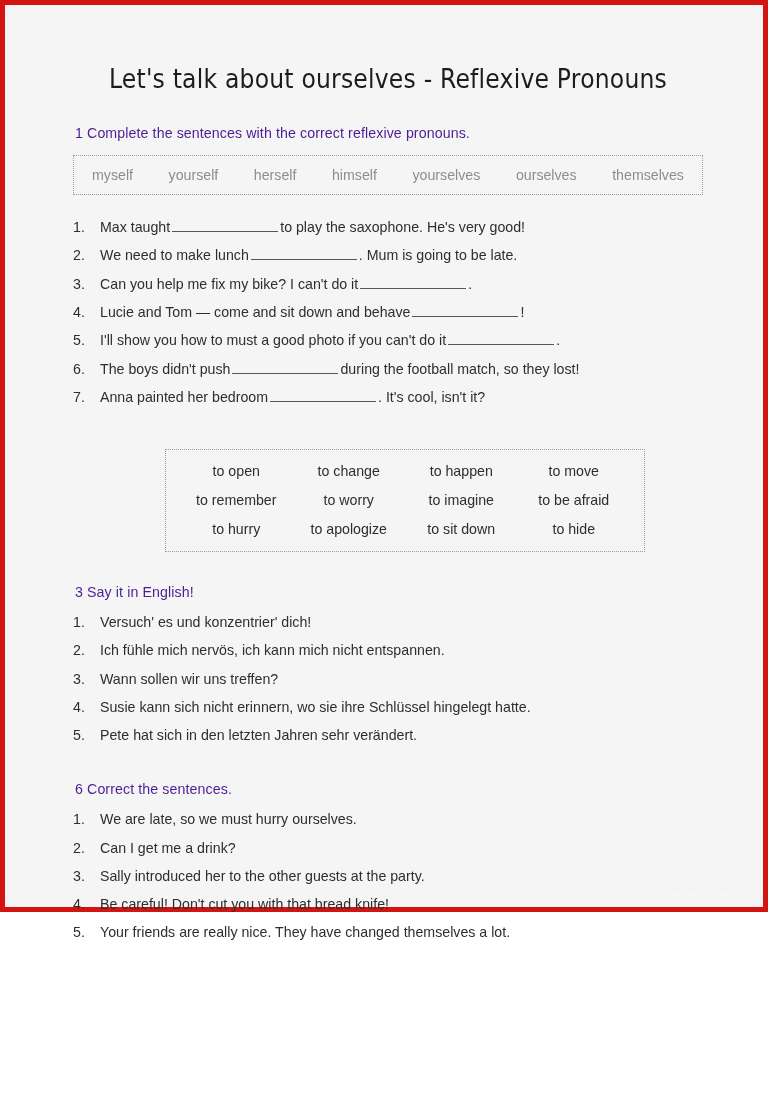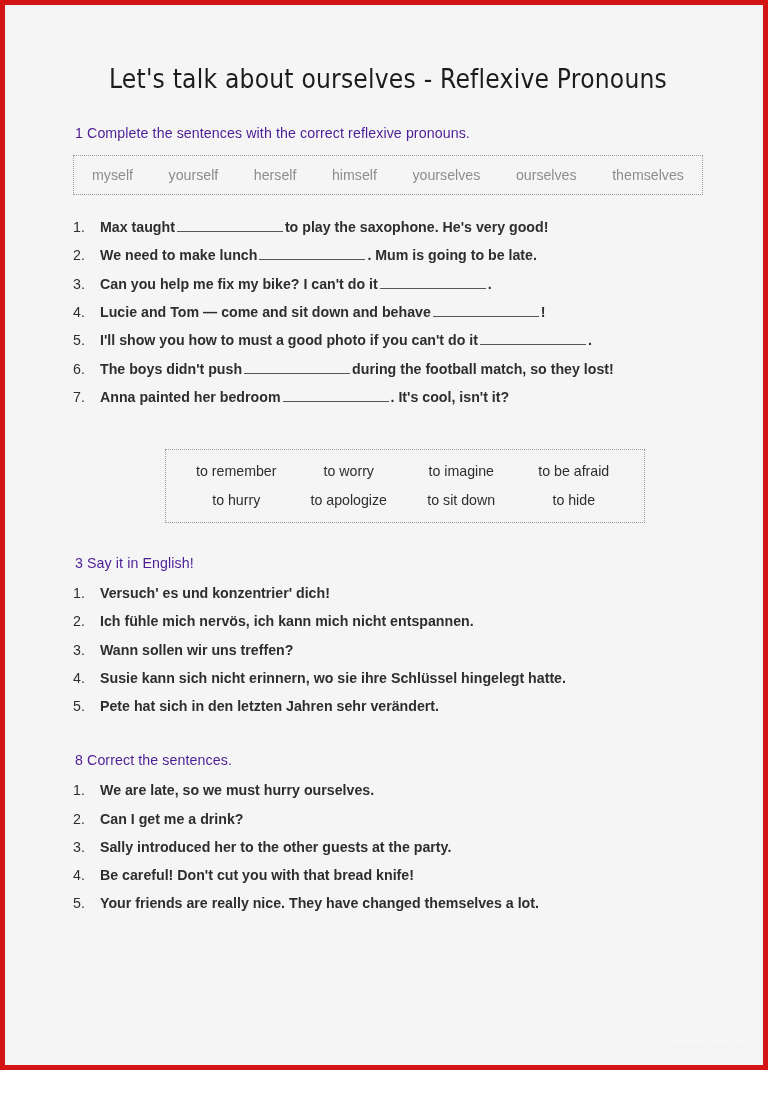--- a/index.html
+++ b/index.html
@@ -11,21 +11,21 @@
   body {
     width: 768px;
     height: 1110px;
     font-family: "Liberation Sans", sans-serif;
     overflow: hidden;
   }
 
   #page {
     position: relative;
     width: 768px;
-    height: 1070px;
+    height: 912px;
     background: #f6f6f6;
     border: 5px solid #d41414;
     padding: 0;
   }
 
   .sheet {
     position: absolute;
     left: 0; top: 0; right: 0; bottom: 0;
     background: #f5f5f5;
     padding: 58px 60px 20px 68px;
@@ -83,21 +83,20 @@
     margin-bottom: 10.5px;
     line-height: 1.25;
   }
   ol.qlist li .num {
     width: 27px;
     flex: 0 0 27px;
     color: #2e2e2e;
   }
   ol.qlist li .txt {
     flex: 1 1 auto;
-    font-weight: bold;
   }
   .blank {
     display: inline-block;
     border-bottom: 1px solid #555;
     width: 106px;
     height: 0.92em;
     vertical-align: baseline;
     margin: 0 2px;
   }
 
@@ -182,20 +181,26 @@
       <li>
         <span class="num">7.</span>
         <span class="txt"><span>Anna painted her bedroom</span><span class="blank"></span><span>. It's cool, isn't it?</span></span>
       </li>
     </ol>
 
     <div class="gap-l"></div>
 
 
     <div class="verbbox">
+      <div class="verbrow">
+        <span class="verbcell">to open</span>
+        <span class="verbcell">to change</span>
+        <span class="verbcell">to happen</span>
+        <span class="verbcell">to move</span>
+      </div>
       <div class="verbrow">
         <span class="verbcell">to remember</span>
         <span class="verbcell">to worry</span>
         <span class="verbcell">to imagine</span>
         <span class="verbcell">to be afraid</span>
       </div>
       <div class="verbrow">
         <span class="verbcell">to hurry</span>
         <span class="verbcell">to apologize</span>
         <span class="verbcell">to sit down</span>
@@ -225,21 +230,21 @@
         <span class="txt">Susie kann sich nicht erinnern, wo sie ihre Schlüssel hingelegt hatte.</span>
       </li>
       <li>
         <span class="num">5.</span>
         <span class="txt">Pete hat sich in den letzten Jahren sehr verändert.</span>
       </li>
     </ol>
 
     <div class="gap-m"></div>
 
-    <div class="section-heading">8 Correct the sentences.</div>
+    <div class="section-heading">6 Correct the sentences.</div>
 
     <ol class="qlist">
       <li>
         <span class="num">1.</span>
         <span class="txt">We are late, so we must hurry ourselves.</span>
       </li>
       <li>
         <span class="num">2.</span>
         <span class="txt">Can I get me a drink?</span>
       </li>

